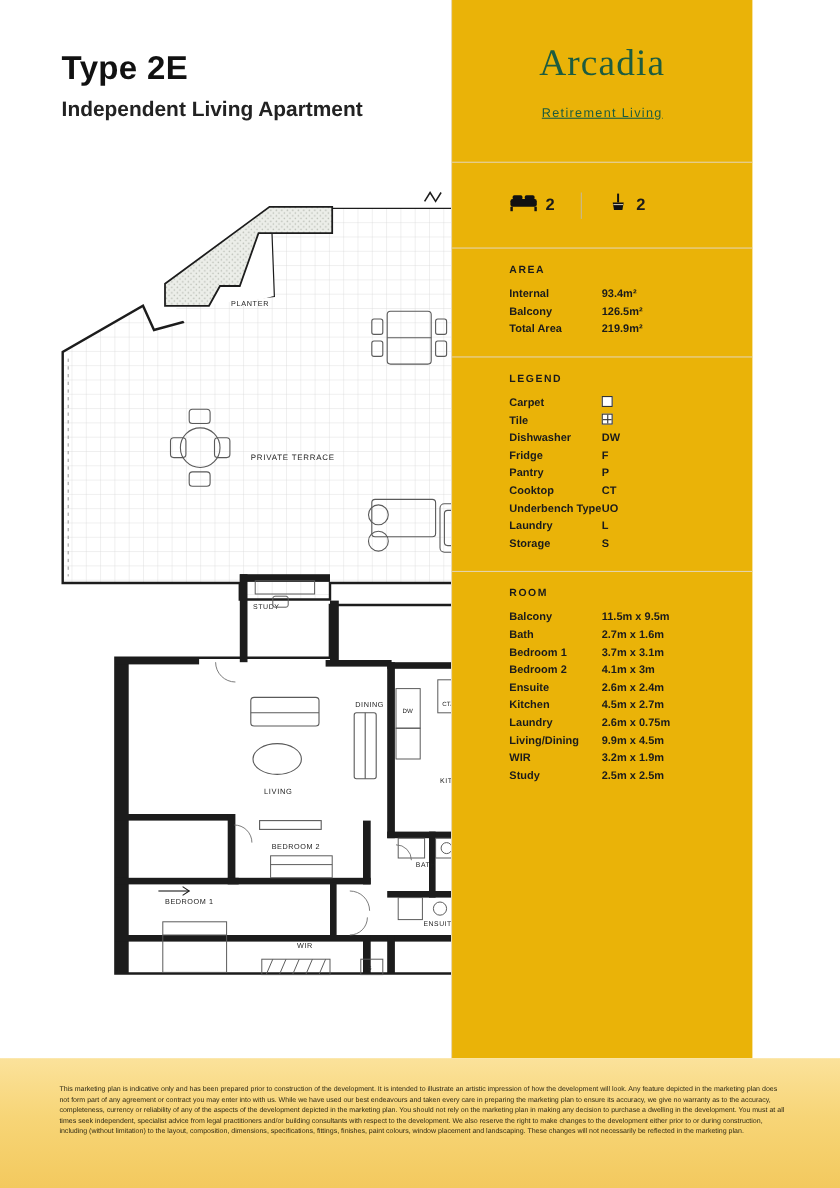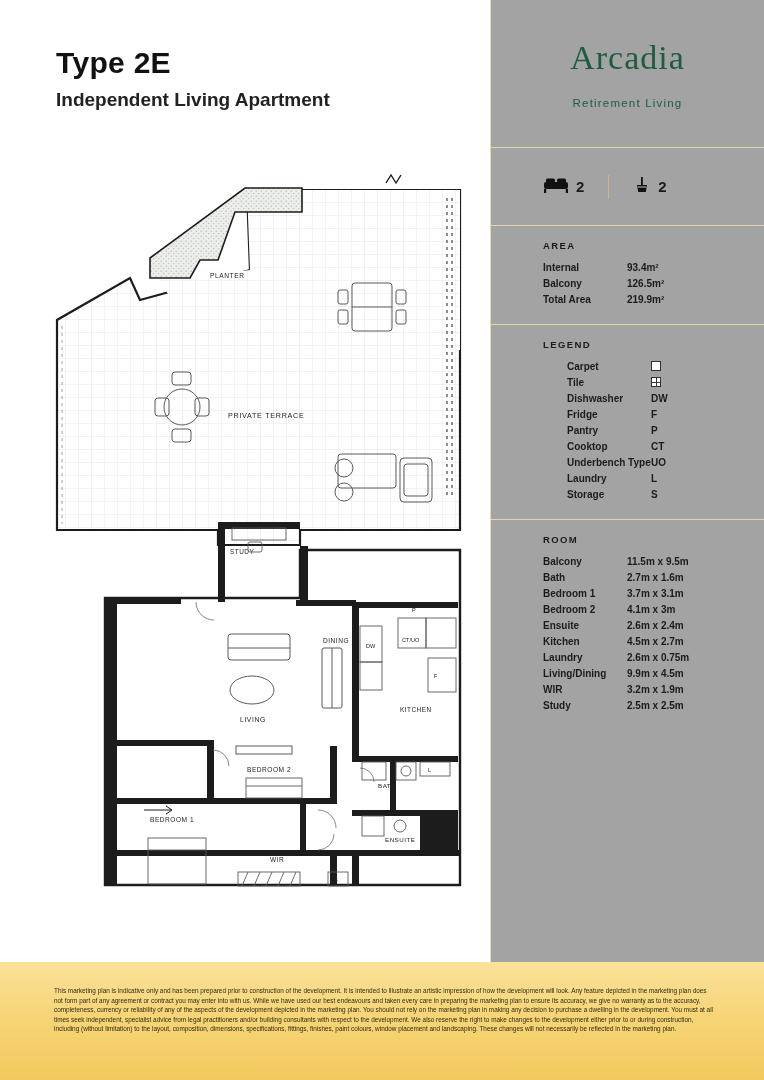--- a/index.html
+++ b/index.html
@@ -2,43 +2,43 @@
 <html><head>
 <meta charset="utf-8">
 <style>
   * { box-sizing: border-box; margin: 0; padding: 0; }
   html, body {
     width: 764px; height: 1080px;
     font-family: "Liberation Sans", sans-serif;
     background: #ffffff;
     overflow: hidden;
   }
-  .page { position: relative; width: 764px; height: 1080px; background: #fff; }
+  .page { position: relative; width: 684px; height: 1080px; background: #fff; }
 
   
   .sidebar {
     position: absolute; right: 0; top: 0;
     width: 274px; height: 962px;
-    background: #a3a3a3;
+    background: #eab308;
     border-left: 1px solid #e7d9b4;
   }
   .sidebar .brand {
     height: 148px;
     display: flex; flex-direction: column;
     align-items: center; justify-content: center;
     border-bottom: 1px solid #e4d3aa;
   }
   .brand-name {
     font-family: "Liberation Serif", serif;
     font-size: 34px; letter-spacing: 1px;
     color: #1d5c3f; font-weight: 400;
   }
   .brand-sub {
     font-size: 11.5px; letter-spacing: 1.2px;
-    color: #1d5c3f; margin-top: 20px;
+    color: #1d5c3f; margin-top: 20px; text-decoration: underline;
   }
 
   .icon-row {
     height: 78px;
     display: flex; align-items: center;
     padding-left: 52px; gap: 10px;
     border-bottom: 1px solid #e4d3aa;
   }
   .icon-group { display: flex; align-items: center; gap: 7px; }
   .icon-count { font-size: 15px; font-weight: bold; color: #1b1b1b; }
@@ -46,21 +46,21 @@
 
   .panel { padding: 14px 0 16px 52px; border-bottom: 1px solid #e4d3aa; }
   .panel-title {
     font-size: 9.5px; font-weight: bold; letter-spacing: 1.4px;
     color: #1b1b1b; margin-bottom: 9px;
   }
   .kv { display: flex; font-size: 10px; color: #1b1b1b; line-height: 16px; font-weight: bold; }
   .kv .k { width: 84px; }
   .kv .v { }
 
-  .legend .kv .k { width: 84px; margin-left: 24px; }
+  .legend .kv .k { width: 84px; }
   .legend-swatch {
     display: inline-block; width: 10px; height: 10px;
     border: 1px solid #333; background: #fff; vertical-align: -1px;
   }
   .legend-swatch.tile {
     background:
       linear-gradient(#333,#333) center/1px 100% no-repeat,
       linear-gradient(#333,#333) center/100% 1px no-repeat,
       #fff;
   }

